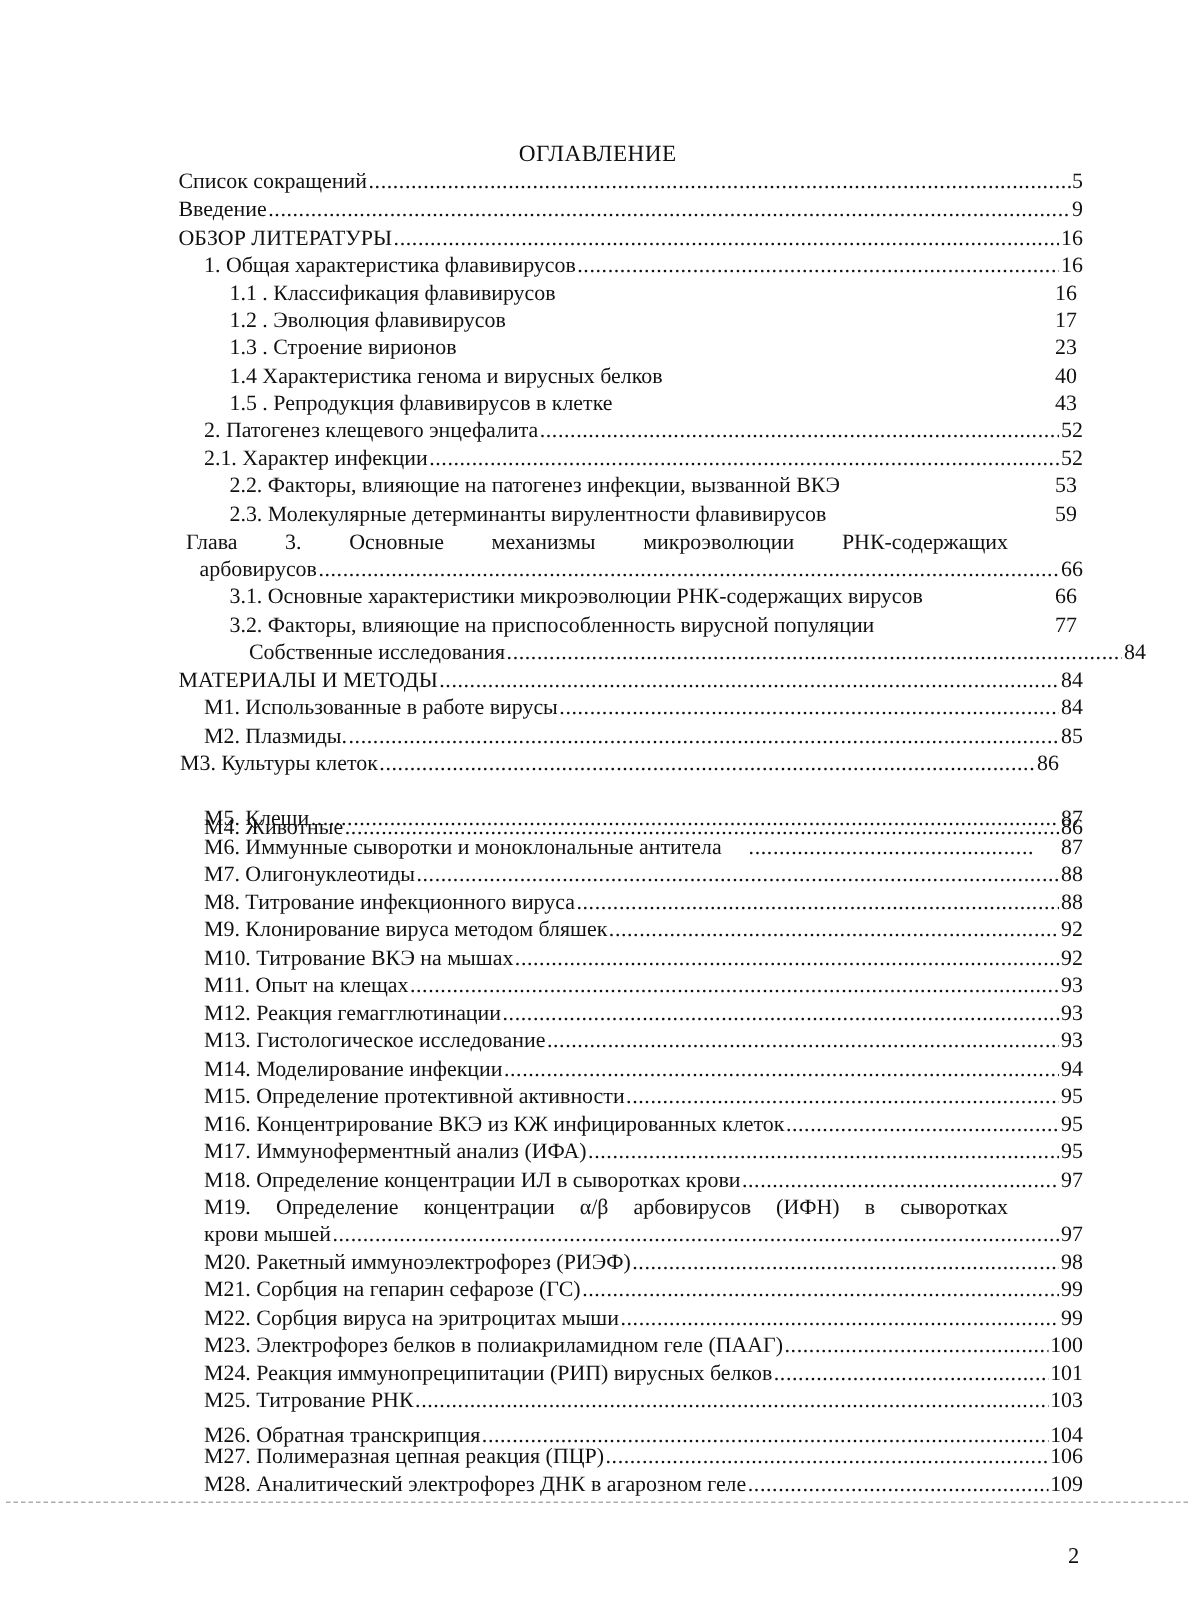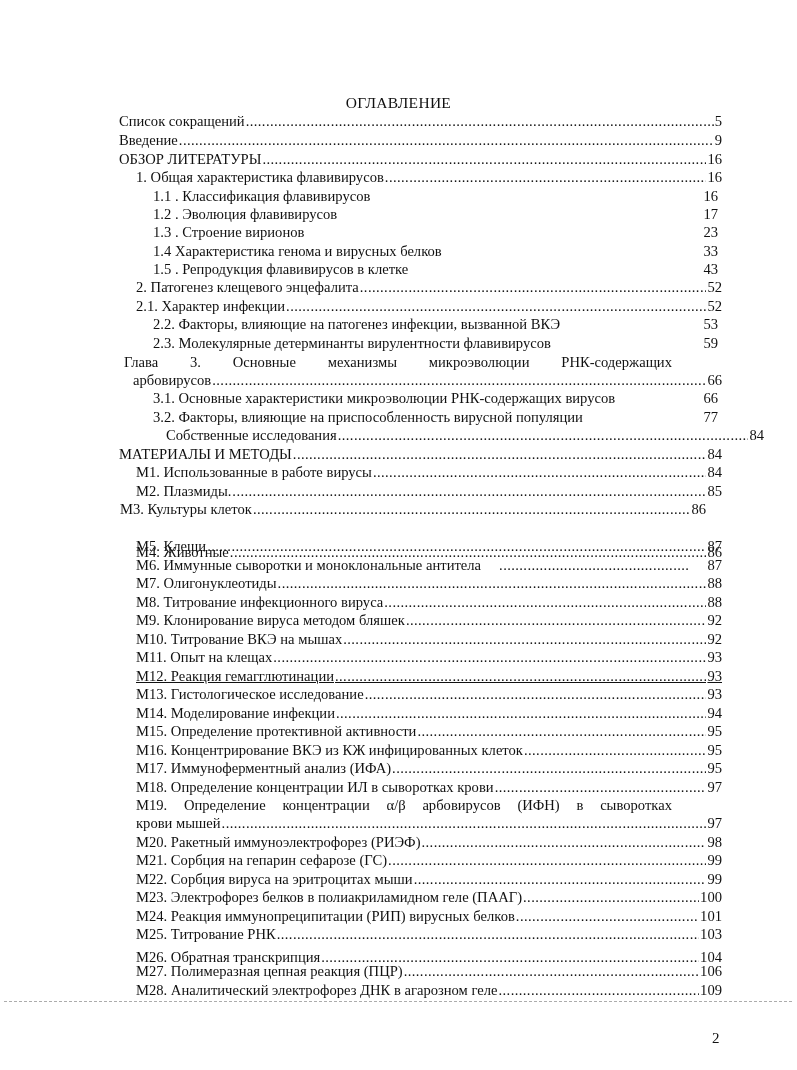--- a/index.html
+++ b/index.html
@@ -56,21 +56,21 @@
   <div class="row nodots" style="top:93px;left:153px;width:565px;">
     <span class="label">1.2  . Эволюция флавивирусов</span>
       <span class="page">17</span>
   </div>
   <div class="row nodots" style="top:111px;left:153px;width:565px;">
     <span class="label">1.3  . Строение вирионов</span>
       <span class="page">23</span>
   </div>
   <div class="row nodots" style="top:130px;left:153px;width:565px;">
     <span class="label">1.4  Характеристика генома и вирусных белков</span>
-      <span class="page">33</span>
+      <span class="page">40</span>
   </div>
   <div class="row nodots" style="top:148px;left:153px;width:565px;">
     <span class="label">1.5  . Репродукция флавивирусов в клетке</span>
       <span class="page">43</span>
   </div>
 
   <div class="row" style="top:166px;left:136px;width:586px;">
     <span class="label">2. Патогенез клещевого энцефалита</span>
       <span class="dots"></span>
       <span class="page">52</span>
@@ -169,21 +169,21 @@
   <div class="row" style="top:518px;left:136px;width:586px;">
       <span class="label">М10. Титрование ВКЭ на мышах</span>
       <span class="dots"></span>
       <span class="page">92</span>
     </div>
   <div class="row" style="top:536px;left:136px;width:586px;">
       <span class="label">М11. Опыт на клещах</span>
       <span class="dots"></span>
       <span class="page">93</span>
     </div>
-  <div class="row" style="top:555px;left:136px;width:586px;text-decoration:underline;">
+  <div class="row" style="top:555px;left:136px;width:586px;">
       <span class="label">М12. Реакция гемагглютинации</span>
       <span class="dots"></span>
       <span class="page">93</span>
     </div>
   <div class="row" style="top:573px;left:136px;width:586px;">
       <span class="label">М13. Гистологическое  исследование</span>
       <span class="dots"></span>
       <span class="page">93</span>
     </div>
   <div class="row" style="top:592px;left:136px;width:586px;">

